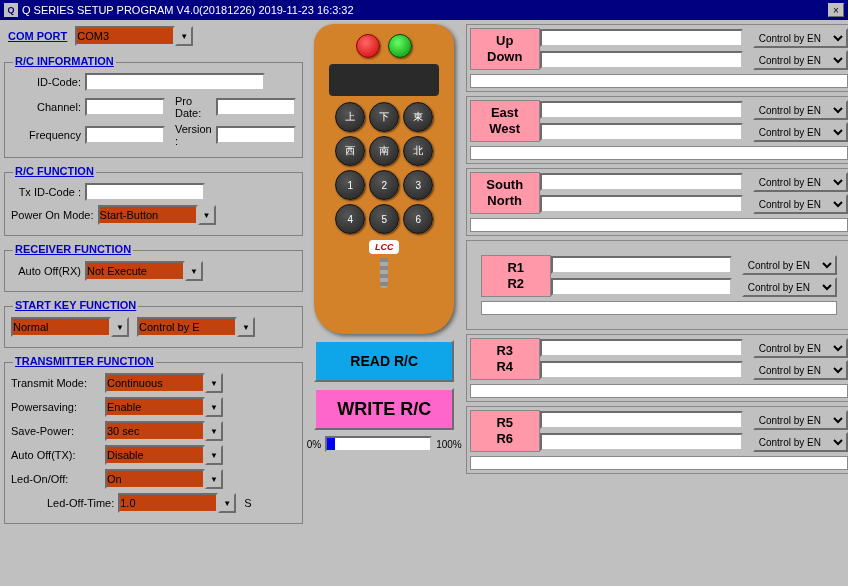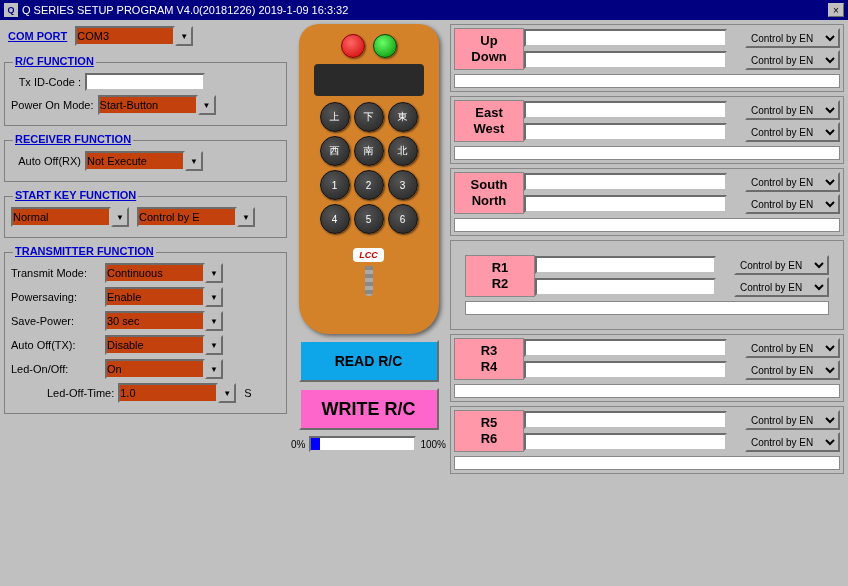--- a/index.html
+++ b/index.html
@@ -167,21 +167,21 @@
       border-radius: 50%;
       display: flex;
       align-items: center;
       justify-content: center;
       color: white;
       font-size: 10px;
       border: 1px solid #111;
       box-shadow: 1px 1px 2px rgba(0,0,0,0.6);
     }
     .remote-label-area {
-      margin-top: 14px;
+      margin-top: 6px;
       background: white;
       border-radius: 4px;
       padding: 2px 6px;
       font-size: 9px;
       font-weight: bold;
       color: #003399;
     }
     .remote-cord {
       width: 8px;
       height: 30px;
@@ -261,21 +261,21 @@
     }
     .ctrl-right {
       flex: 1;
       display: flex;
       flex-direction: column;
       gap: 2px;
     }
     .ctrl-row {
       display: flex;
       align-items: center;
-      gap: 18px;
+      gap: 10px;
     }
     .ctrl-text-input {
       flex: 1;
       height: 18px;
       border: 2px inset #c0c0c0;
       background: white;
     }
     .ctrl-select {
       height: 20px;
       background: #c0c0c0;
@@ -283,37 +283,58 @@
       font-size: 10px;
       width: 95px;
     }
   </style>
 </head>
 <body>
 
 <div class="title-bar">
   <div class="title-bar-left">
     <span class="title-icon">Q</span>
-    <span>Q SERIES SETUP PROGRAM   V4.0(20181226)   2019-1-09 16:3:32</span>
+    <span>Q SERIES SETUP PROGRAM   V4.0(20181226)   2019-11-23 16:3:32</span>
   </div>
   <button class="close-btn">×</button>
 </div>
 
 <div class="main-content">
 
   <div class="left-panel">
 
     <div class="com-port-row">
       <span style="text-decoration:underline; color:#0000cc; font-weight:bold;">COM PORT</span>
       <div class="combo-wrapper">
         <input type="text" class="combo-input" style="width: 100px;" value="COM3">
         <div class="dropdown-arrow">▼</div>
       </div>
     </div>
 
+    <div class="group-wrapper">
+      <div class="group-border">
+        <span class="group-title">R/C INFORMATION</span>
+        <div class="field-row">
+          <span class="field-label">ID-Code:</span>
+          <input type="text" class="text-input" style="width: 180px;">
+        </div>
+        <div class="field-row">
+          <span class="field-label">Channel:</span>
+          <input type="text" class="text-input" style="width: 80px;">
+          <span style="margin-left:6px;">Pro Date:</span>
+          <input type="text" class="text-input" style="width: 80px;">
+        </div>
+        <div class="field-row">
+          <span class="field-label">Frequency</span>
+          <input type="text" class="text-input" style="width: 80px;">
+          <span style="margin-left:6px;">Version :</span>
+          <input type="text" class="text-input" style="width: 80px;">
+        </div>
+      </div>
+    </div>
 
     <div class="group-wrapper">
       <div class="group-border">
         <span class="group-title">R/C FUNCTION</span>
         <div class="field-row">
           <span class="field-label">Tx ID-Code :</span>
           <input type="text" class="text-input" style="width: 120px;">
         </div>
         <div class="field-row">
           <span class="field-label">Power On Mode:</span>

